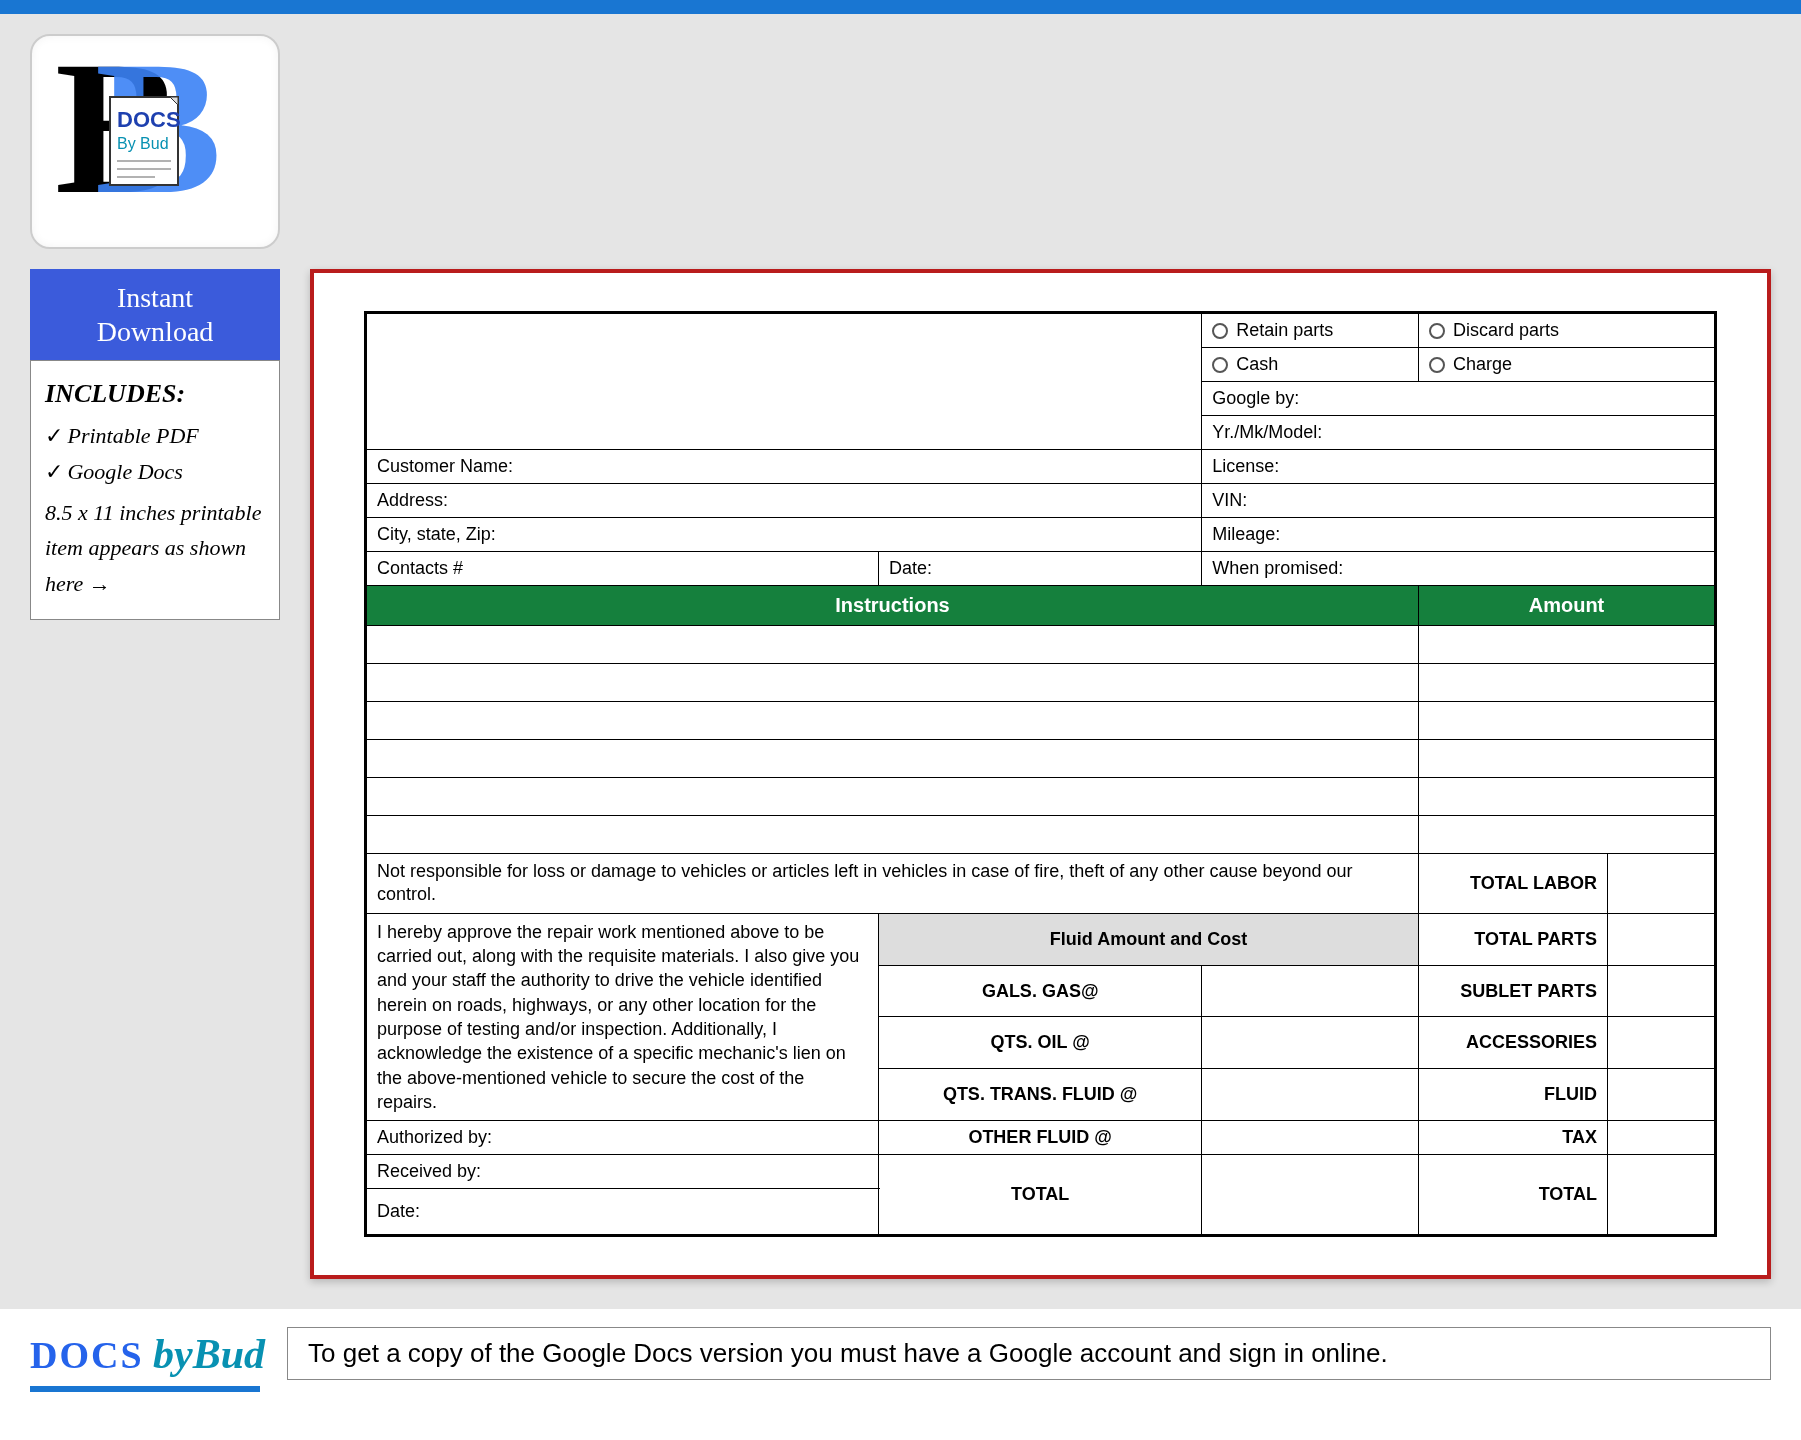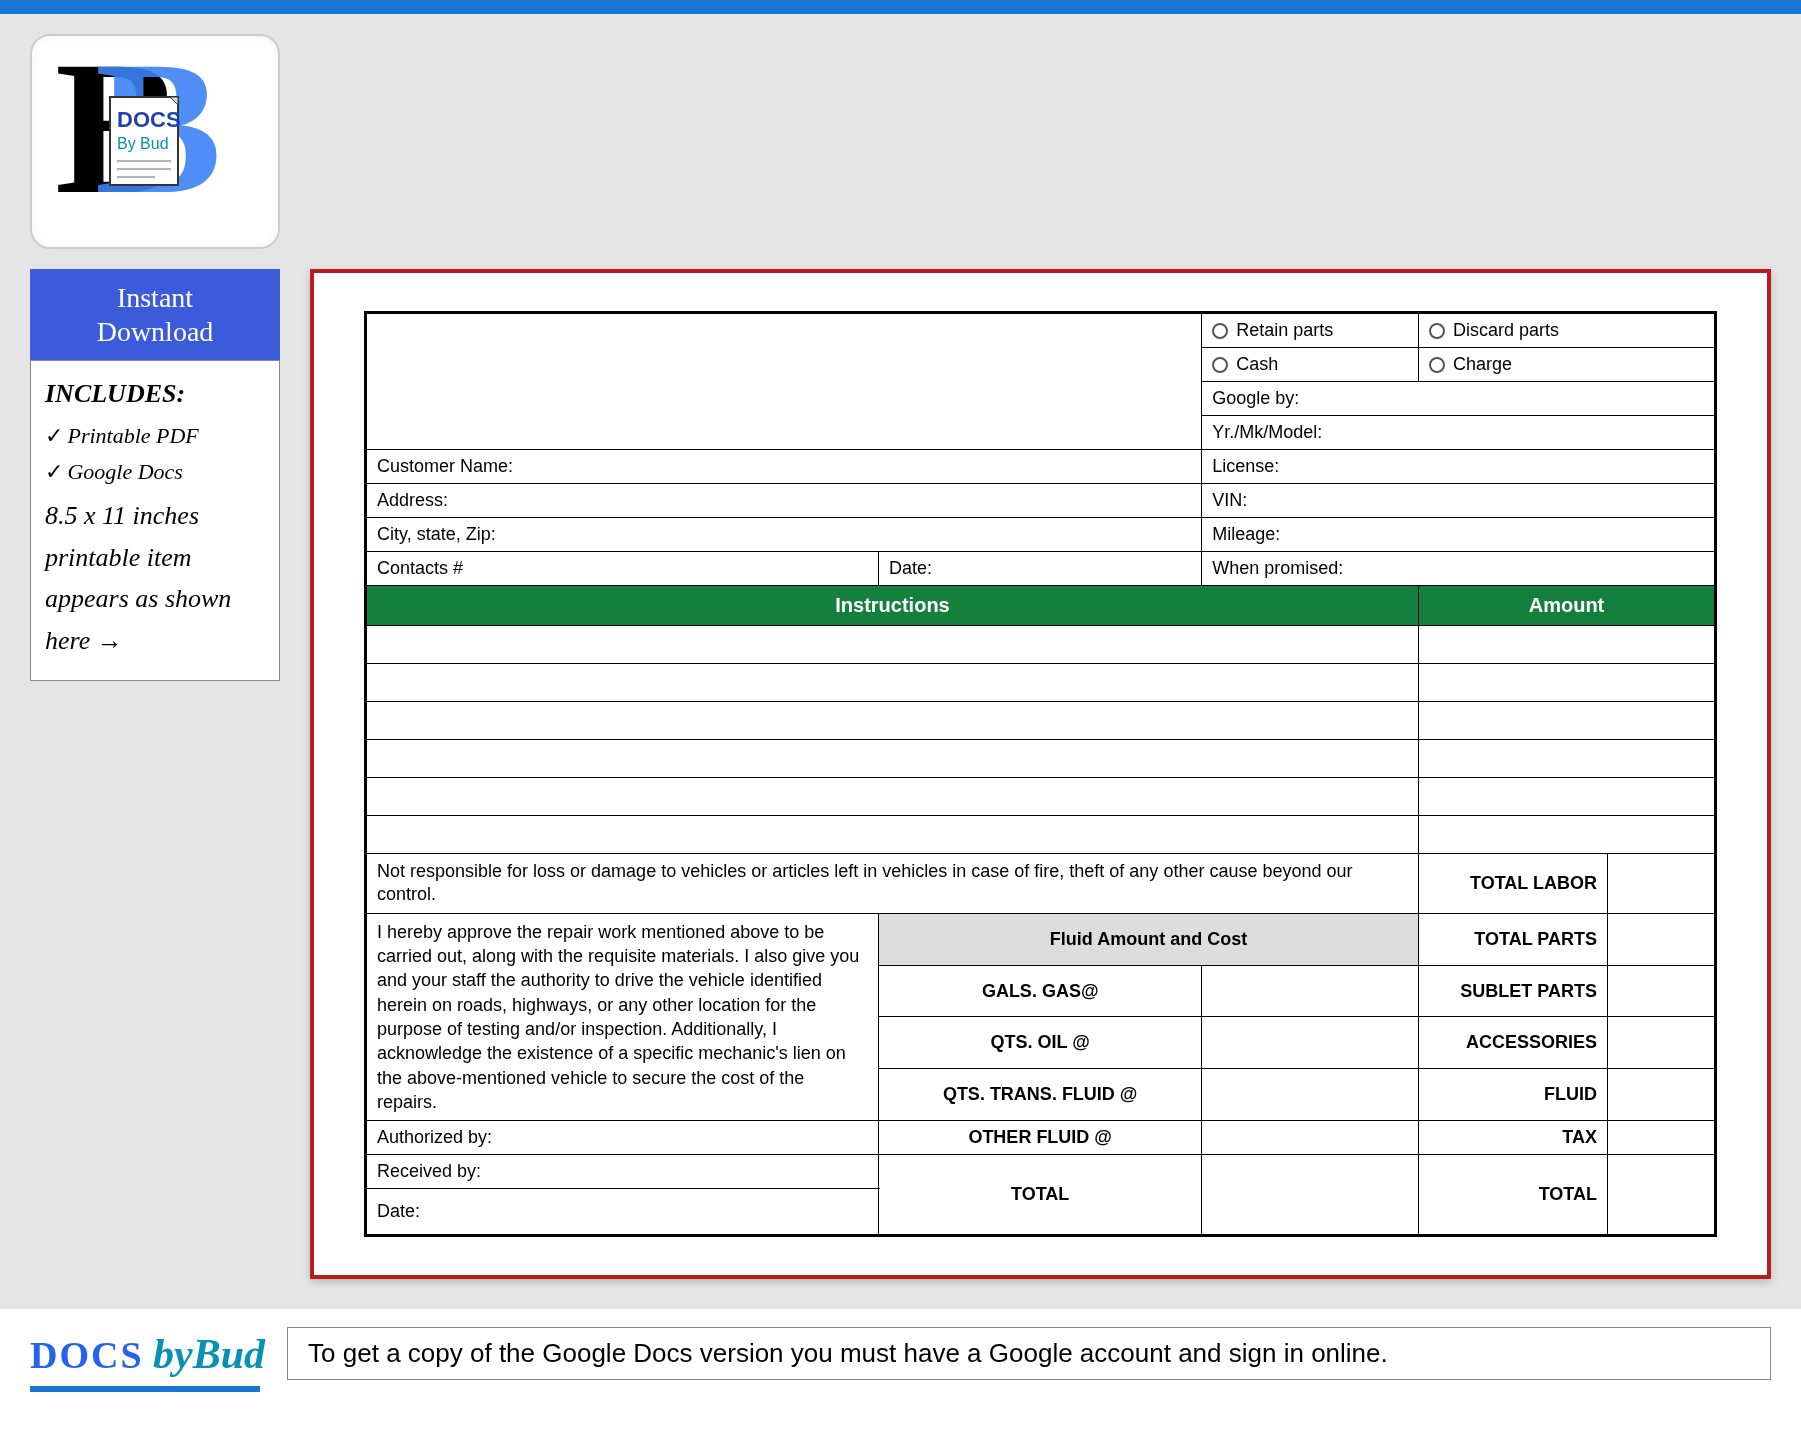--- a/index.html
+++ b/index.html
@@ -20,21 +20,21 @@
 .gradient-bar { height: 52px; background: linear-gradient(90deg, #7c3aed 0%, #3b82f6 40%, #06b6d4 70%, #5eead4 100%); box-shadow: 0 3px 6px rgba(0,0,0,0.3); }
 
 .content-row { display: flex; gap: 30px; }
 
 .sidebar { width: 250px; }
 .download-badge { background: #3b5bdb; color: #fff; text-align: center; padding: 12px 10px; font-family: Georgia, serif; font-size: 28px; line-height: 1.2; }
 .includes-box { background: #fff; border: 1px solid #888; padding: 18px 14px; }
 .includes-title { font-weight: 900; font-style: italic; font-size: 26px; margin-bottom: 14px; font-family: Georgia, serif; }
 .include-item { font-style: italic; font-size: 22px; margin-bottom: 10px; font-family: Georgia, serif; }
 .check { font-style: normal; margin-right: 4px; }
-.size-note { font-style: italic; font-size: 26px; line-height: 1.6; font-family: Georgia, serif; margin-top: 6px; }
+.size-note { font-style: italic; font-size: 22px; line-height: 1.6; font-family: Georgia, serif; margin-top: 6px; }
 
 .preview-panel { flex: 1; background: #fff; border: 4px solid #b91c1c; box-shadow: 0 3px 8px rgba(0,0,0,0.2); padding: 38px 50px; }
 
 .invoice-table { width: 100%; border-collapse: collapse; border: 3px solid #000; }
 .invoice-table td { border: 1px solid #000; padding: 6px 10px; font-size: 18px; }
 
 .radio-cell { font-size: 18px; }
 .radio-circle { display: inline-block; width: 16px; height: 16px; border: 2px solid #555; border-radius: 50%; margin-right: 8px; vertical-align: middle; }
 
 .black-header td { background: #15803d; color: #fff; font-weight: bold; font-size: 20px; padding: 8px 10px; }

